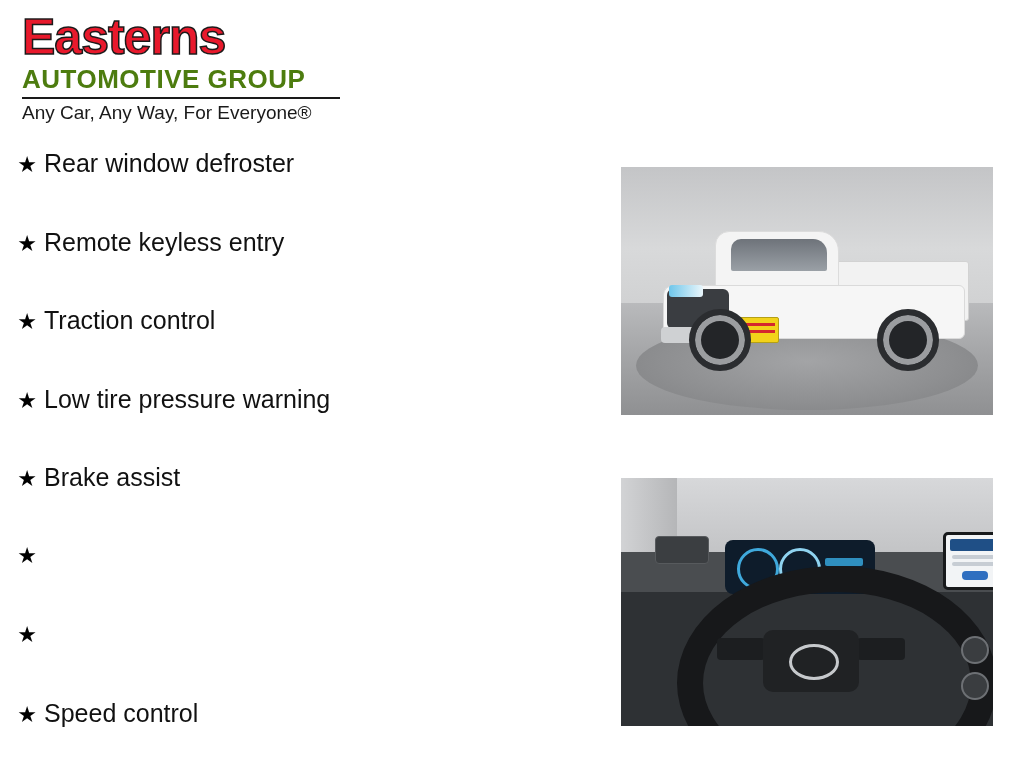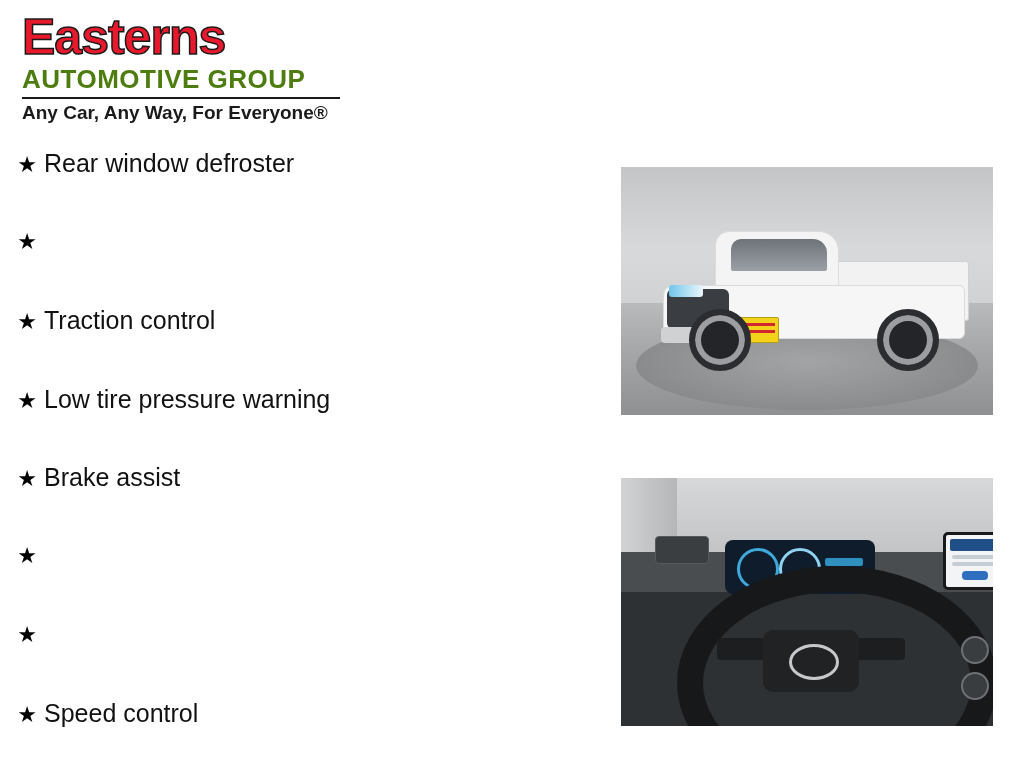--- a/index.html
+++ b/index.html
@@ -46,21 +46,21 @@
     white-space: nowrap;
   }
   .logo-rule {
     width: 318px;
     height: 2px;
     background: #1a1a1a;
     margin: 3px 0 3px 0;
   }
   .logo-tag {
     font-family: "Liberation Sans", sans-serif;
-    font-weight: bold;
+    font-weight: normal;
     font-size: 19px;
     line-height: 22px;
     color: #1a1a1a;
     margin: 0;
     white-space: nowrap;
   }
 
   
   .features {
     position: absolute;
@@ -257,20 +257,21 @@
   <div class="logo-tag">Any Car, Any Way, For Everyone®</div>
 </div>
 
 <ul class="features">
   <li class="feature-item">
     <span class="feature-bullet">★</span>
     <span class="feature-label">Rear window defroster</span>
   </li>
   <li class="feature-item">
     <span class="feature-bullet">★</span>
+    <span class="feature-label">Remote keyless entry</span>
   </li>
   <li class="feature-item">
     <span class="feature-bullet">★</span>
     <span class="feature-label">Traction control</span>
   </li>
   <li class="feature-item">
     <span class="feature-bullet">★</span>
     <span class="feature-label">Low tire pressure warning</span>
   </li>
   <li class="feature-item">

